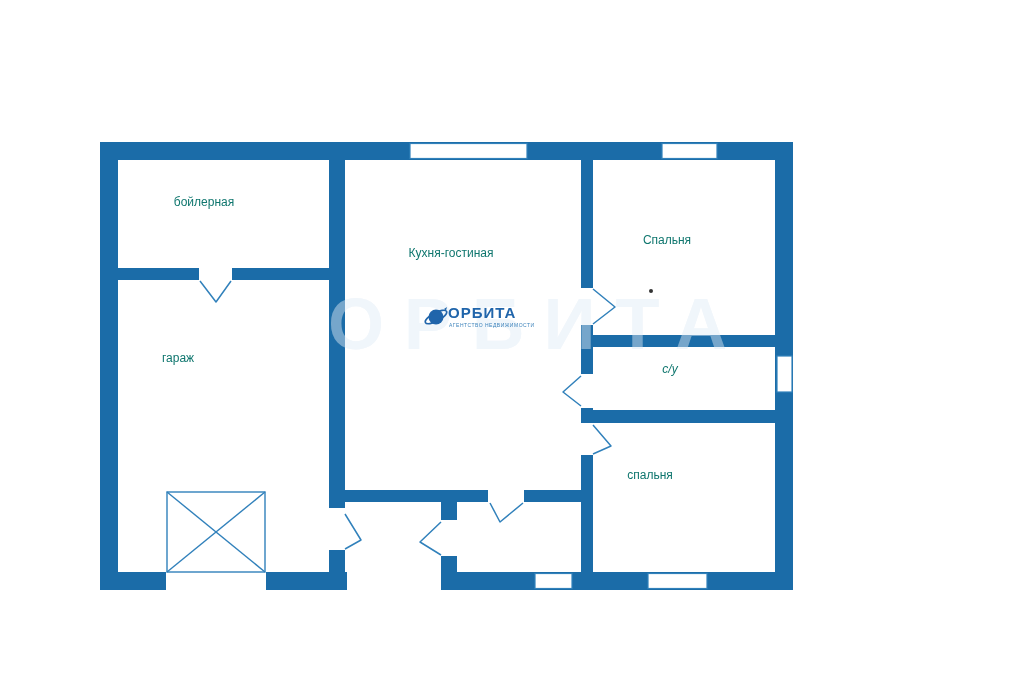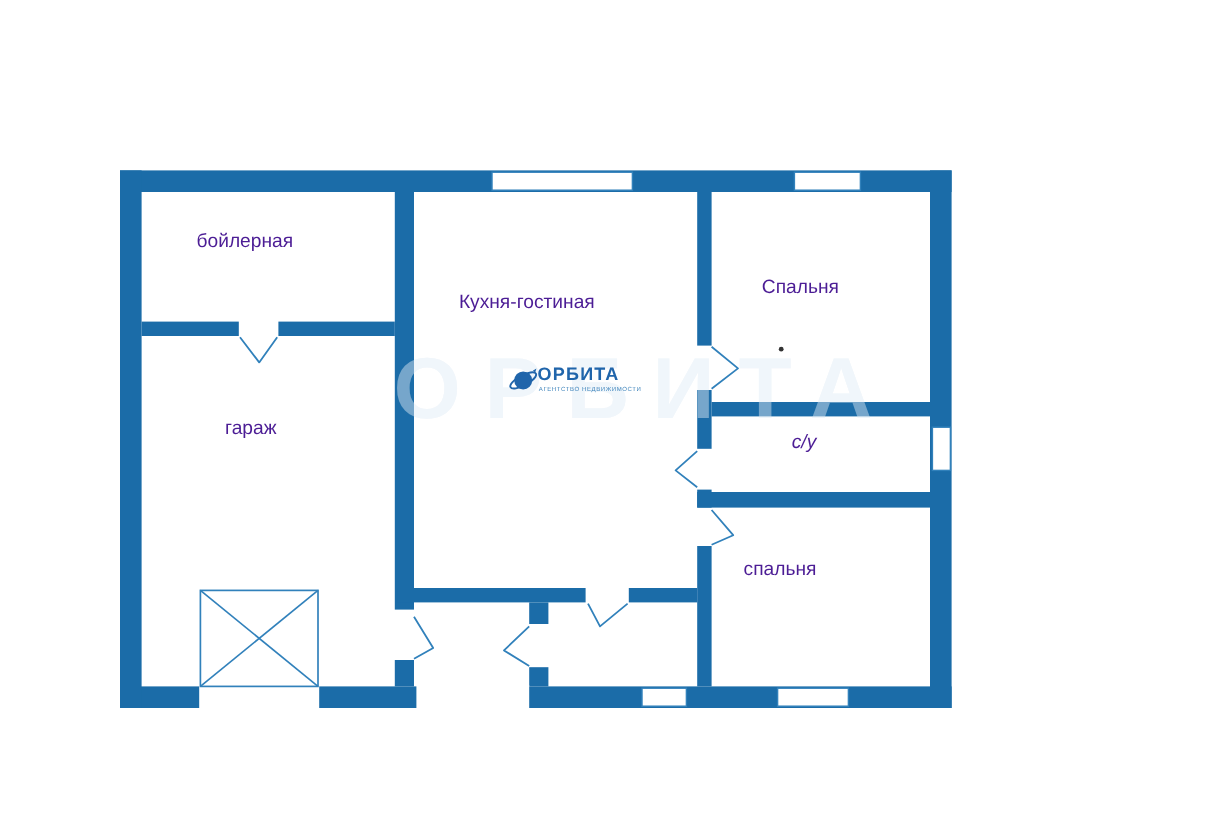--- a/index.html
+++ b/index.html
@@ -14,21 +14,21 @@
     position:absolute;left:328px;top:288px;width:420px;
     font-weight:bold;font-size:72px;letter-spacing:20px;line-height:1;
     white-space:nowrap;user-select:none;pointer-events:none;
   }
   .wm-under{color:#e7f0f8;z-index:1;}
   .wm-over{color:rgba(255,255,255,0.40);z-index:3;}
   .plan{z-index:2;}
   .labels{position:absolute;inset:0;z-index:4;pointer-events:none;}
   .room-label{
     position:absolute;transform:translate(-50%,-50%);
-    color:#4c1d95;font-size:16px;white-space:nowrap;
+    color:#0f766e;font-size:12px;white-space:nowrap;
   }
   .logo{
     position:absolute;left:423px;top:301px;width:100px;height:34px;z-index:4;
   }
   .logo-icon{position:absolute;left:0;top:2px;}
   .logo-name{
     position:absolute;left:25px;top:3px;color:#2065ab;font-weight:bold;
     font-size:15px;letter-spacing:1px;white-space:nowrap;
   }
   .logo-tagline{
@@ -102,22 +102,22 @@
       <polyline points="490,503 500,522 523,503"></polyline>
     </g>
 
     <circle cx="651" cy="291" r="2" fill="#333333"></circle>
   </svg>
 
   <div class="wm wm-over">ОРБИТА</div>
 
   <div class="labels">
     <div class="room-label" style="left:204px;top:202px;">бойлерная</div>
-    <div class="room-label" style="left:178px;top:358px;margin-left:31px;">гараж</div>
-    <div class="room-label" style="left:439px;top:253px;text-align:center;">Кухня-гостиная</div>
+    <div class="room-label" style="left:178px;top:358px;">гараж</div>
+    <div class="room-label" style="left:451px;top:253px;text-align:center;">Кухня-гостиная</div>
     <div class="room-label" style="left:667px;top:240px;">Спальня</div>
     <div class="room-label" style="left:670px;top:369px;font-style:italic;">с/у</div>
     <div class="room-label" style="left:650px;top:475px;">спальня</div>
   </div>
 
   <div class="logo">
     <svg class="logo-icon" width="26" height="28" viewBox="0 0 26 28">
       <circle cx="13" cy="14" r="7.5" fill="#2065ab"></circle>
       <ellipse cx="13" cy="14" rx="12" ry="4.2" fill="none" stroke="#2065ab" stroke-width="1.6" transform="rotate(-28 13 14)"></ellipse>
       <path d="M21 6 l3 -2 l-1 3.5 z" fill="#2065ab"></path>

